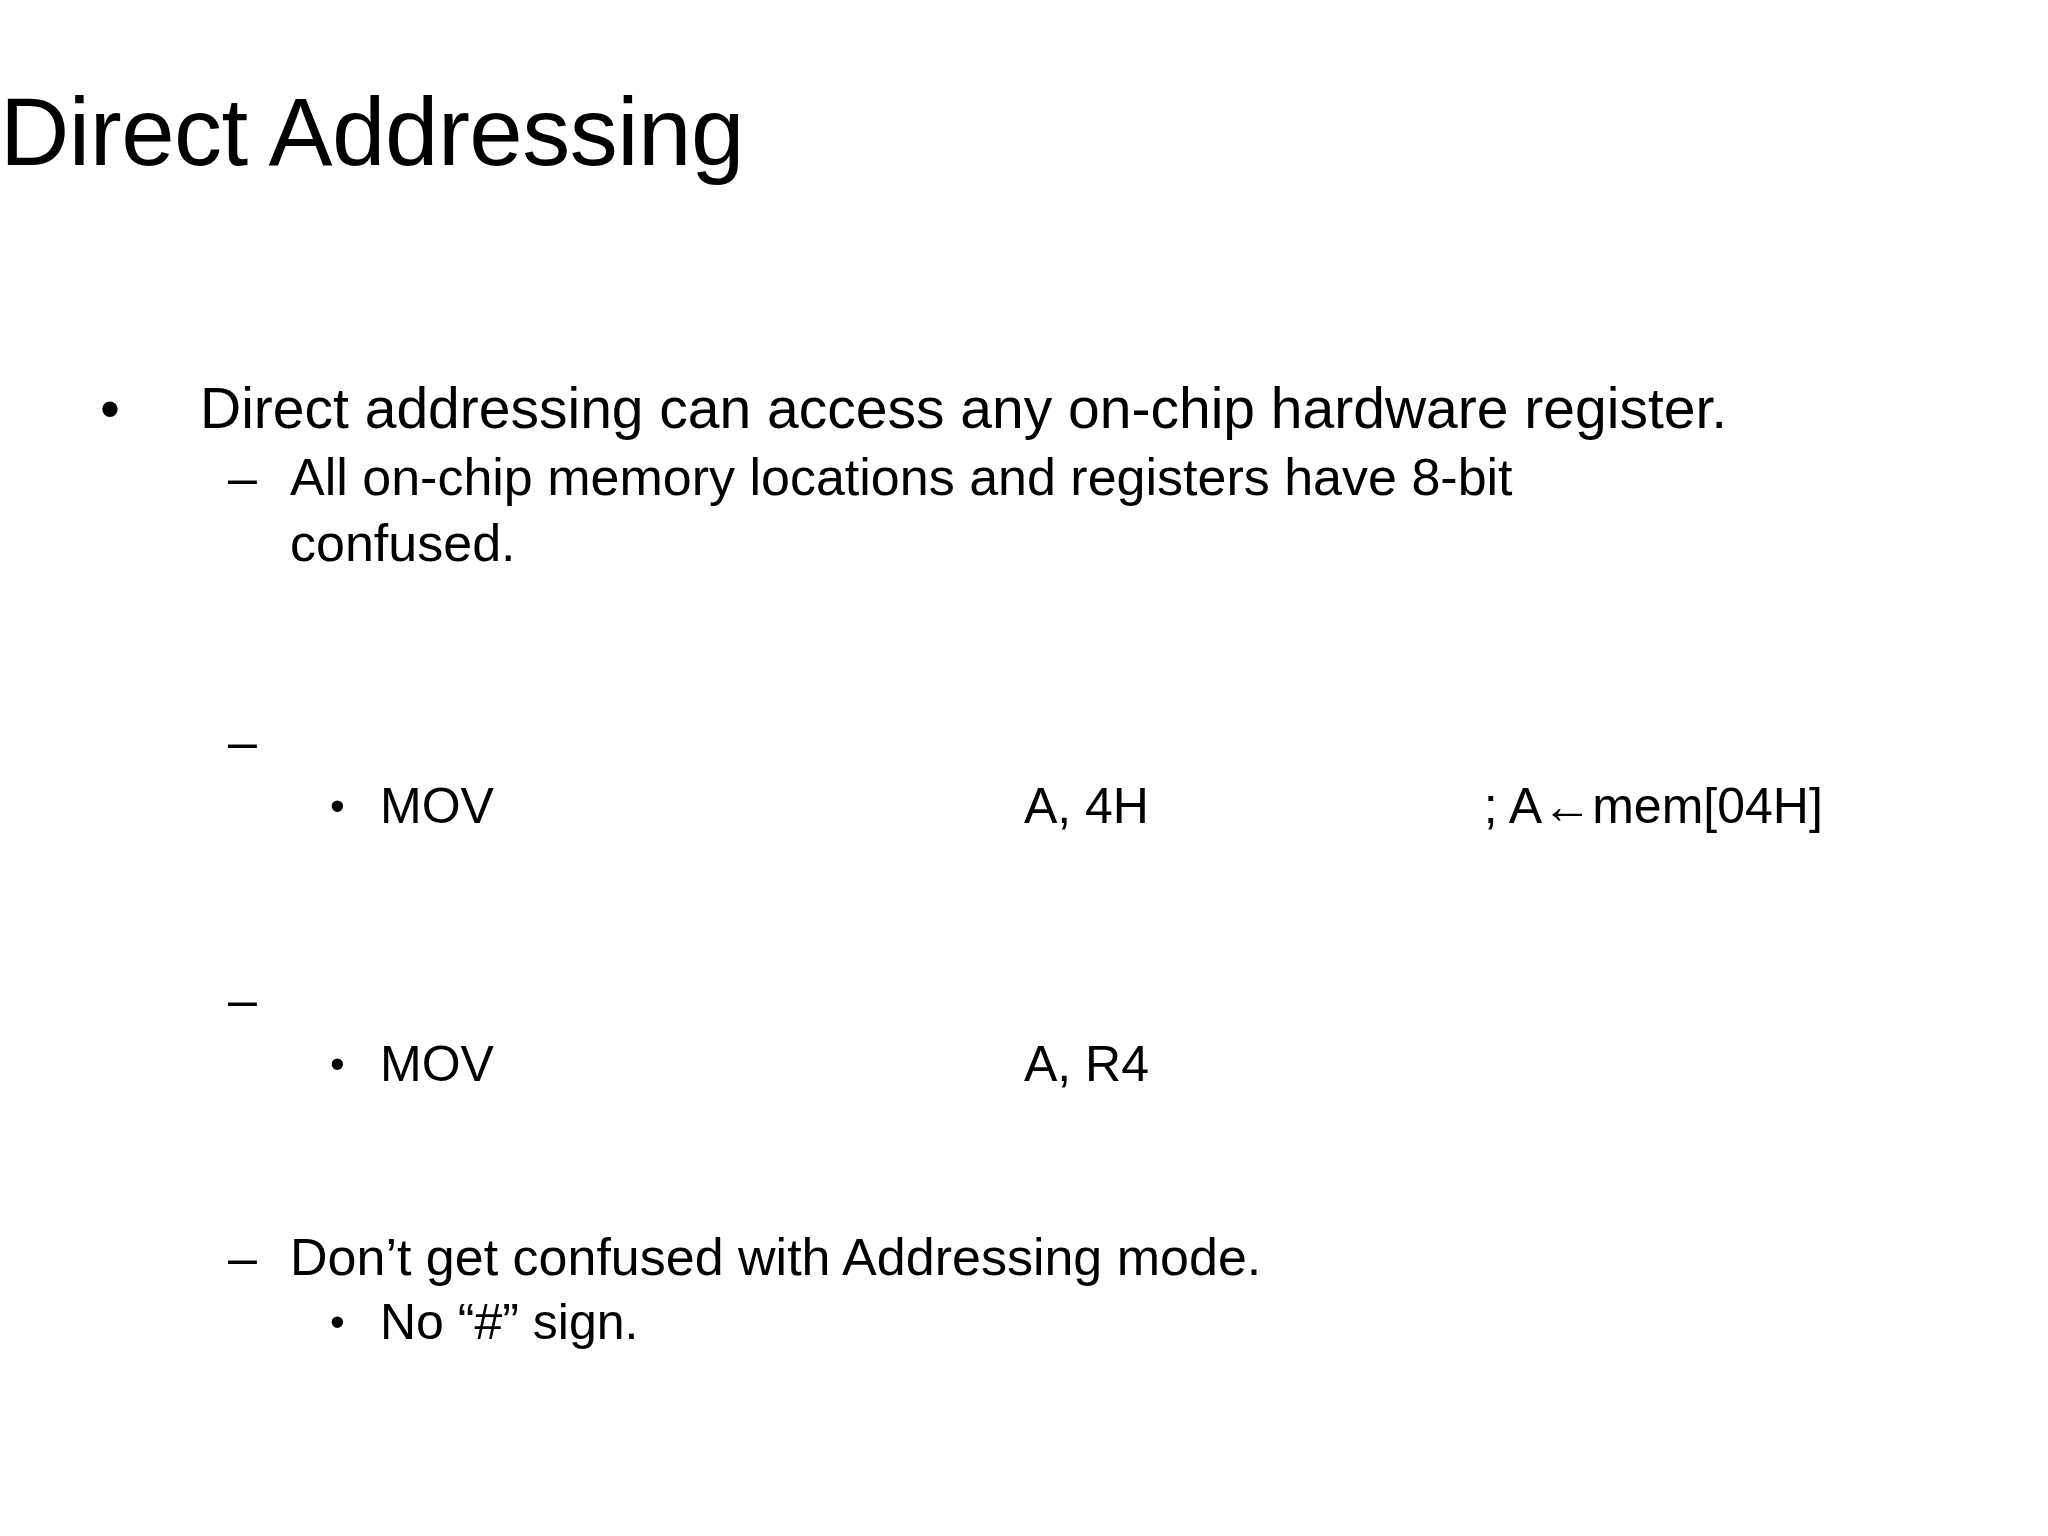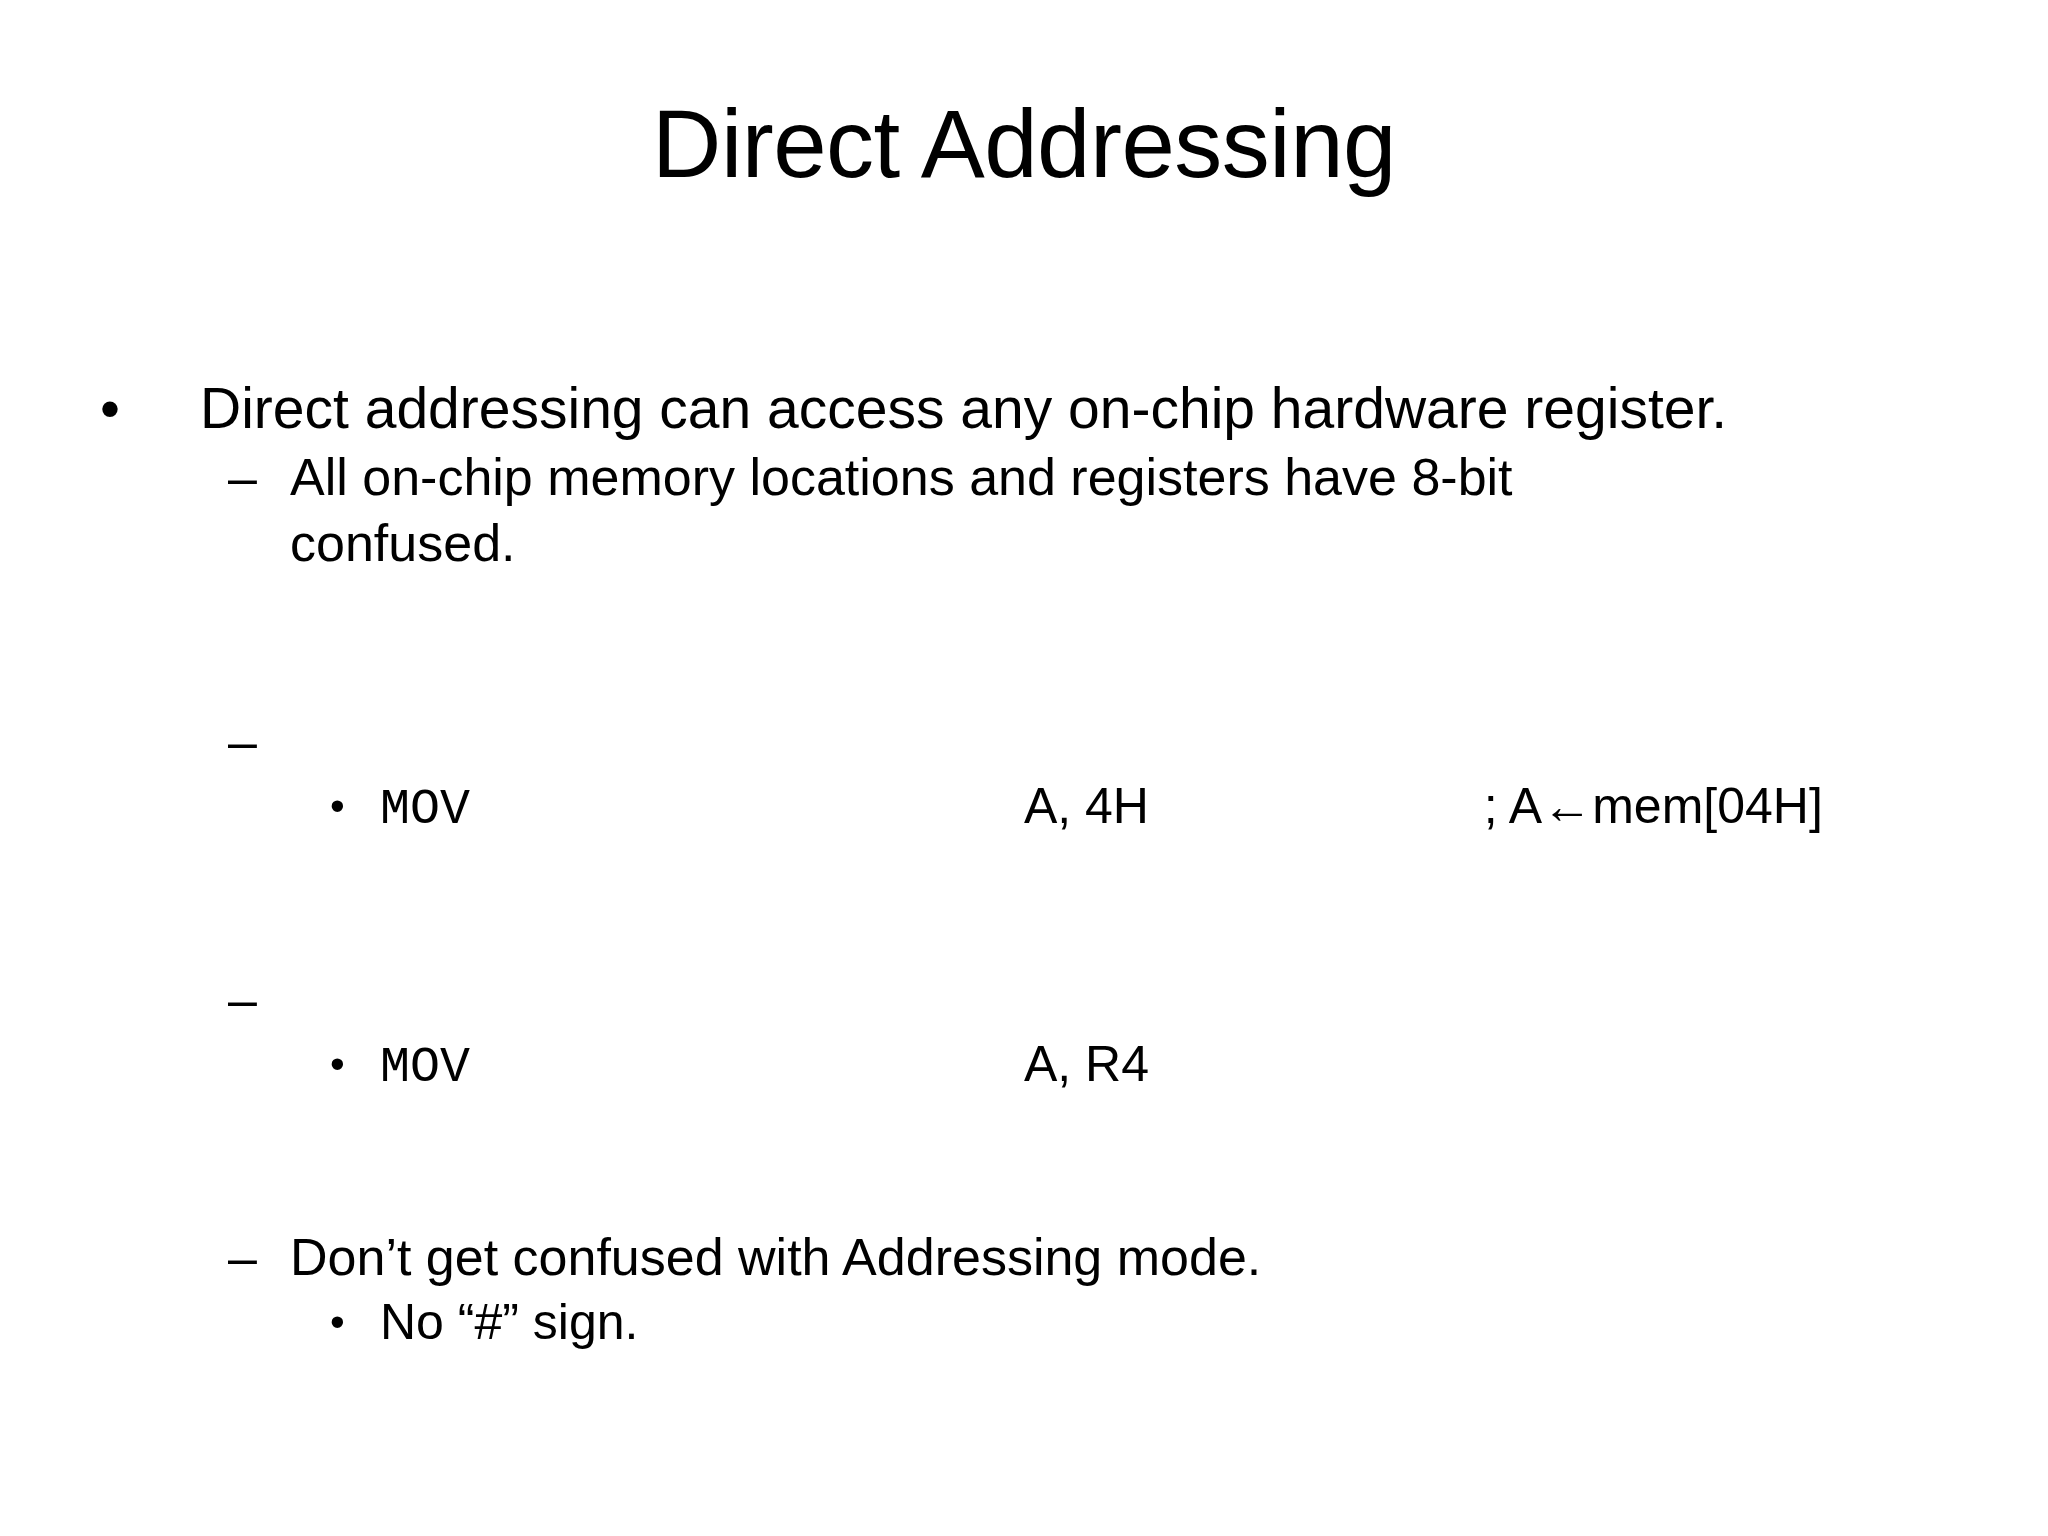--- a/index.html
+++ b/index.html
@@ -19,23 +19,23 @@
   .slide {
     position: absolute;
     inset: 0;
     background: #ffffff;
   }
 
   
   .title {
     position: absolute;
     left: 0;
-    top: 92px;
+    top: 80px;
     width: 2048px;
-    text-align: center;
+    text-align: left;
     font-size: 96px;
     line-height: 1.08;
     font-weight: 400;
     letter-spacing: -0.5px;
     white-space: nowrap;
   }
 
   
   .body {
     position: absolute;
@@ -99,21 +99,21 @@
     width: 34px;
     font-size: 42px;
     line-height: 64px;
   }
 
   
   .spacer-l2 { height: 66px; }
   .spacer-l3 { height: 64px; }
 
   
-  .code-op   { display: inline-block; width: 630px; font-family: Liberation Mono, monospace; }
+  .code-op   { display: inline-block; width: 630px; }
   .code-arg  { display: inline-block; width: 410px; }
   .code-cmt  { display: inline-block; }
 
   .arrow { font-family: "Liberation Sans", sans-serif; margin-left: 36px; }
 </style>
 </head>
 <body>
 
 <div class="slide">
 

